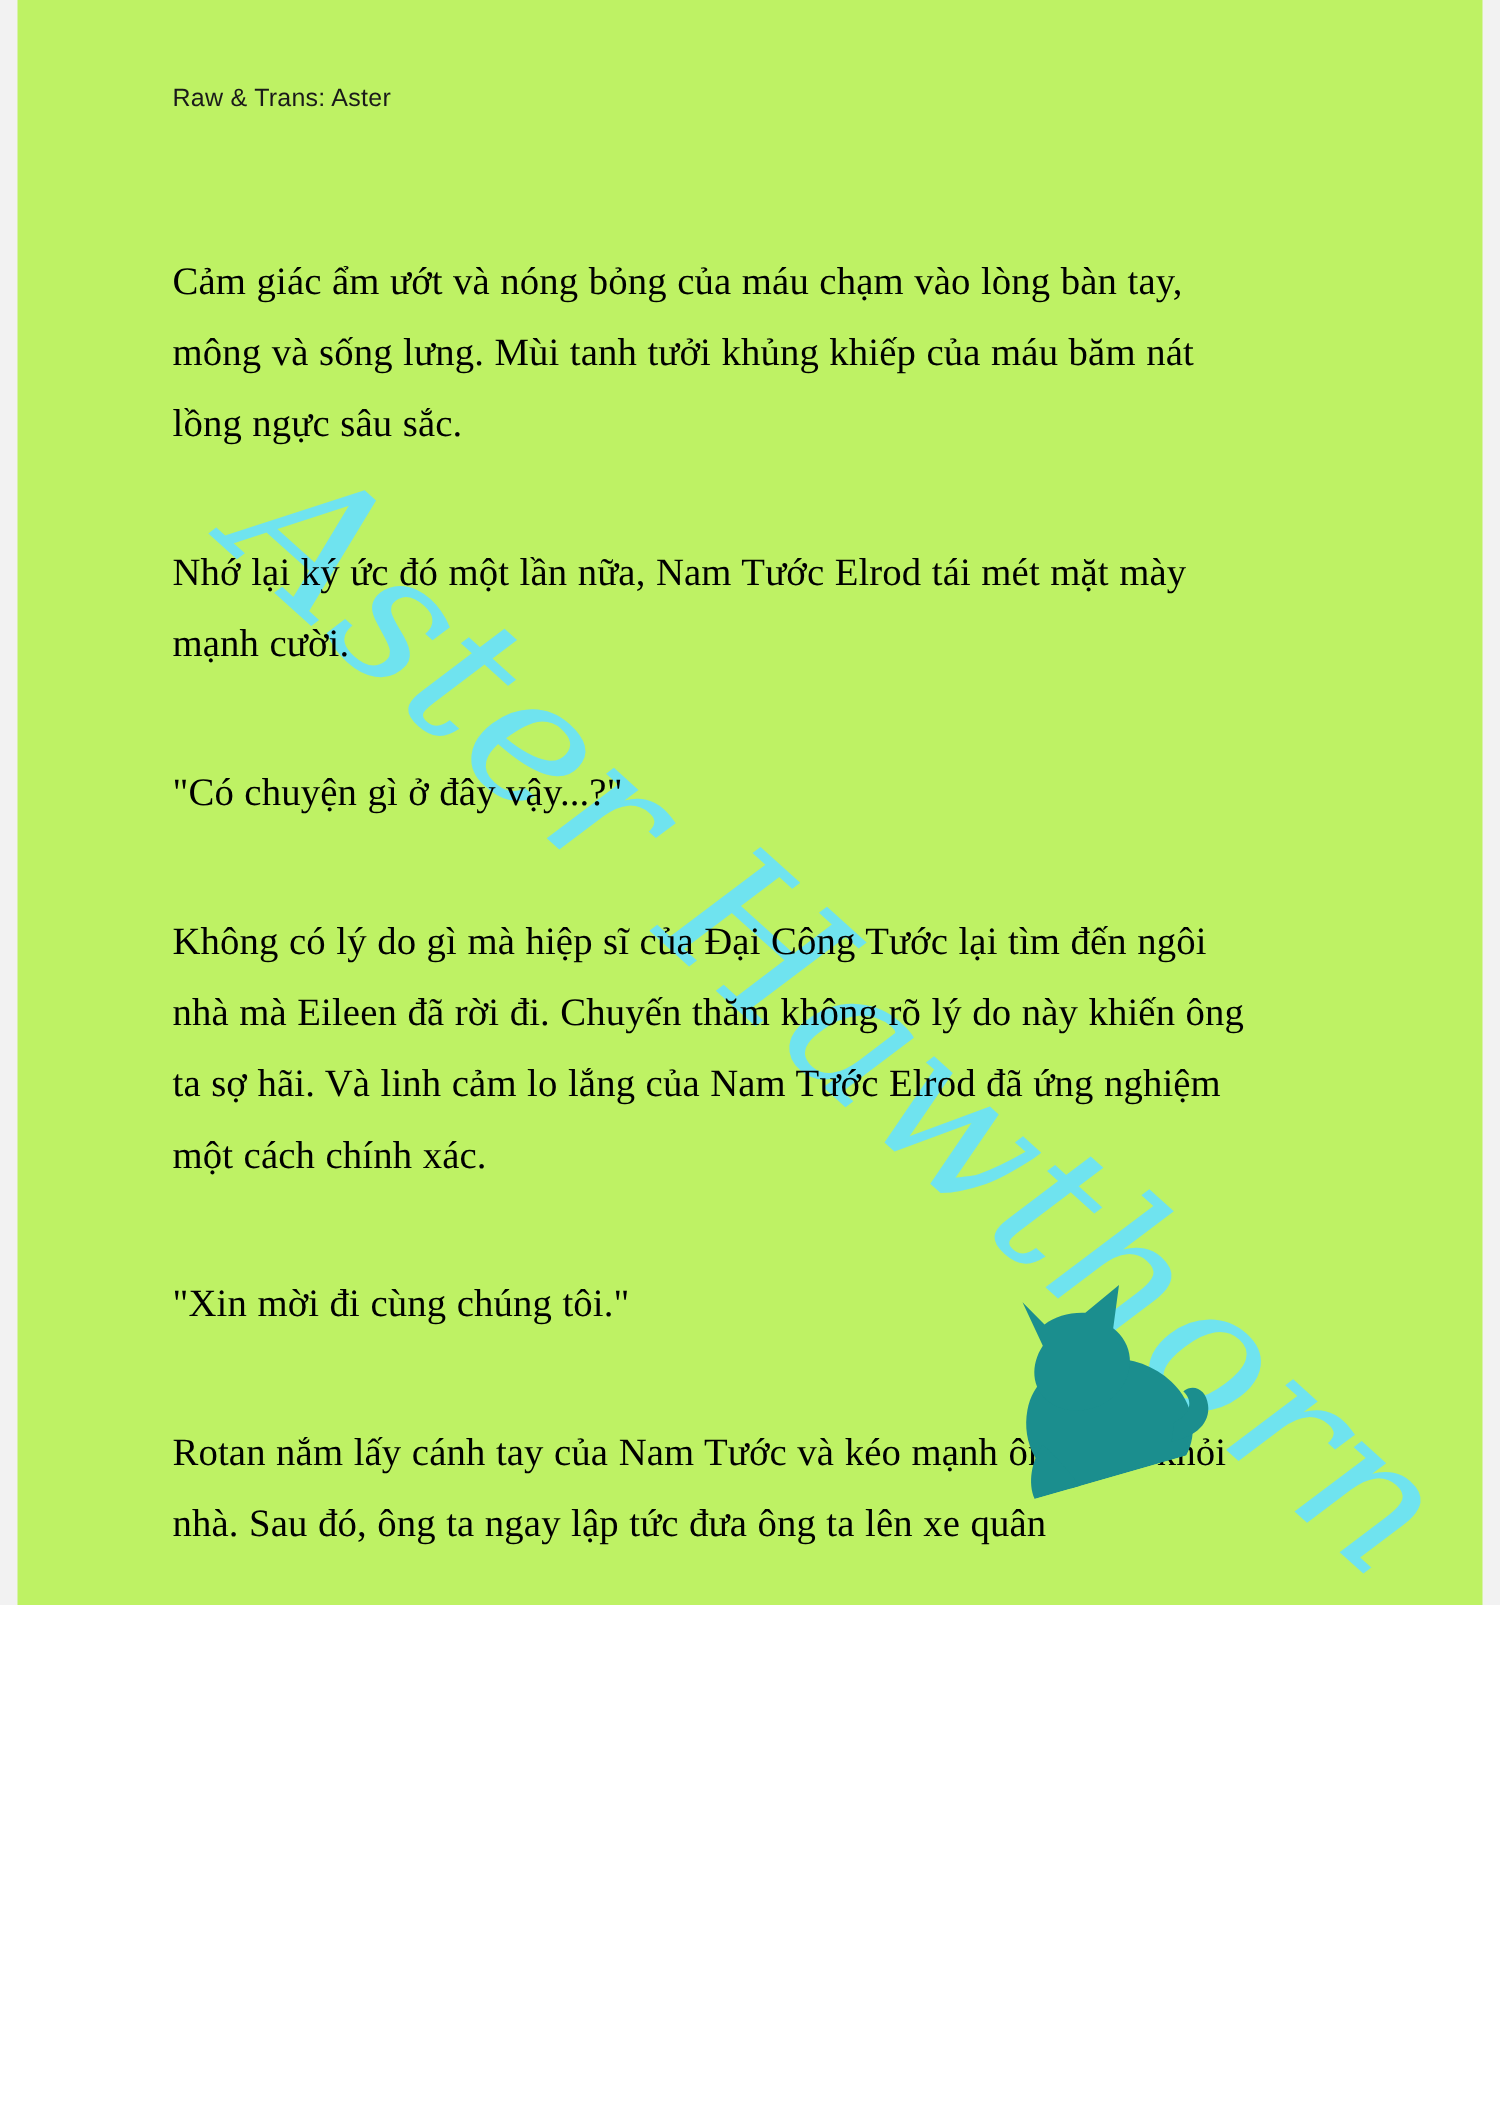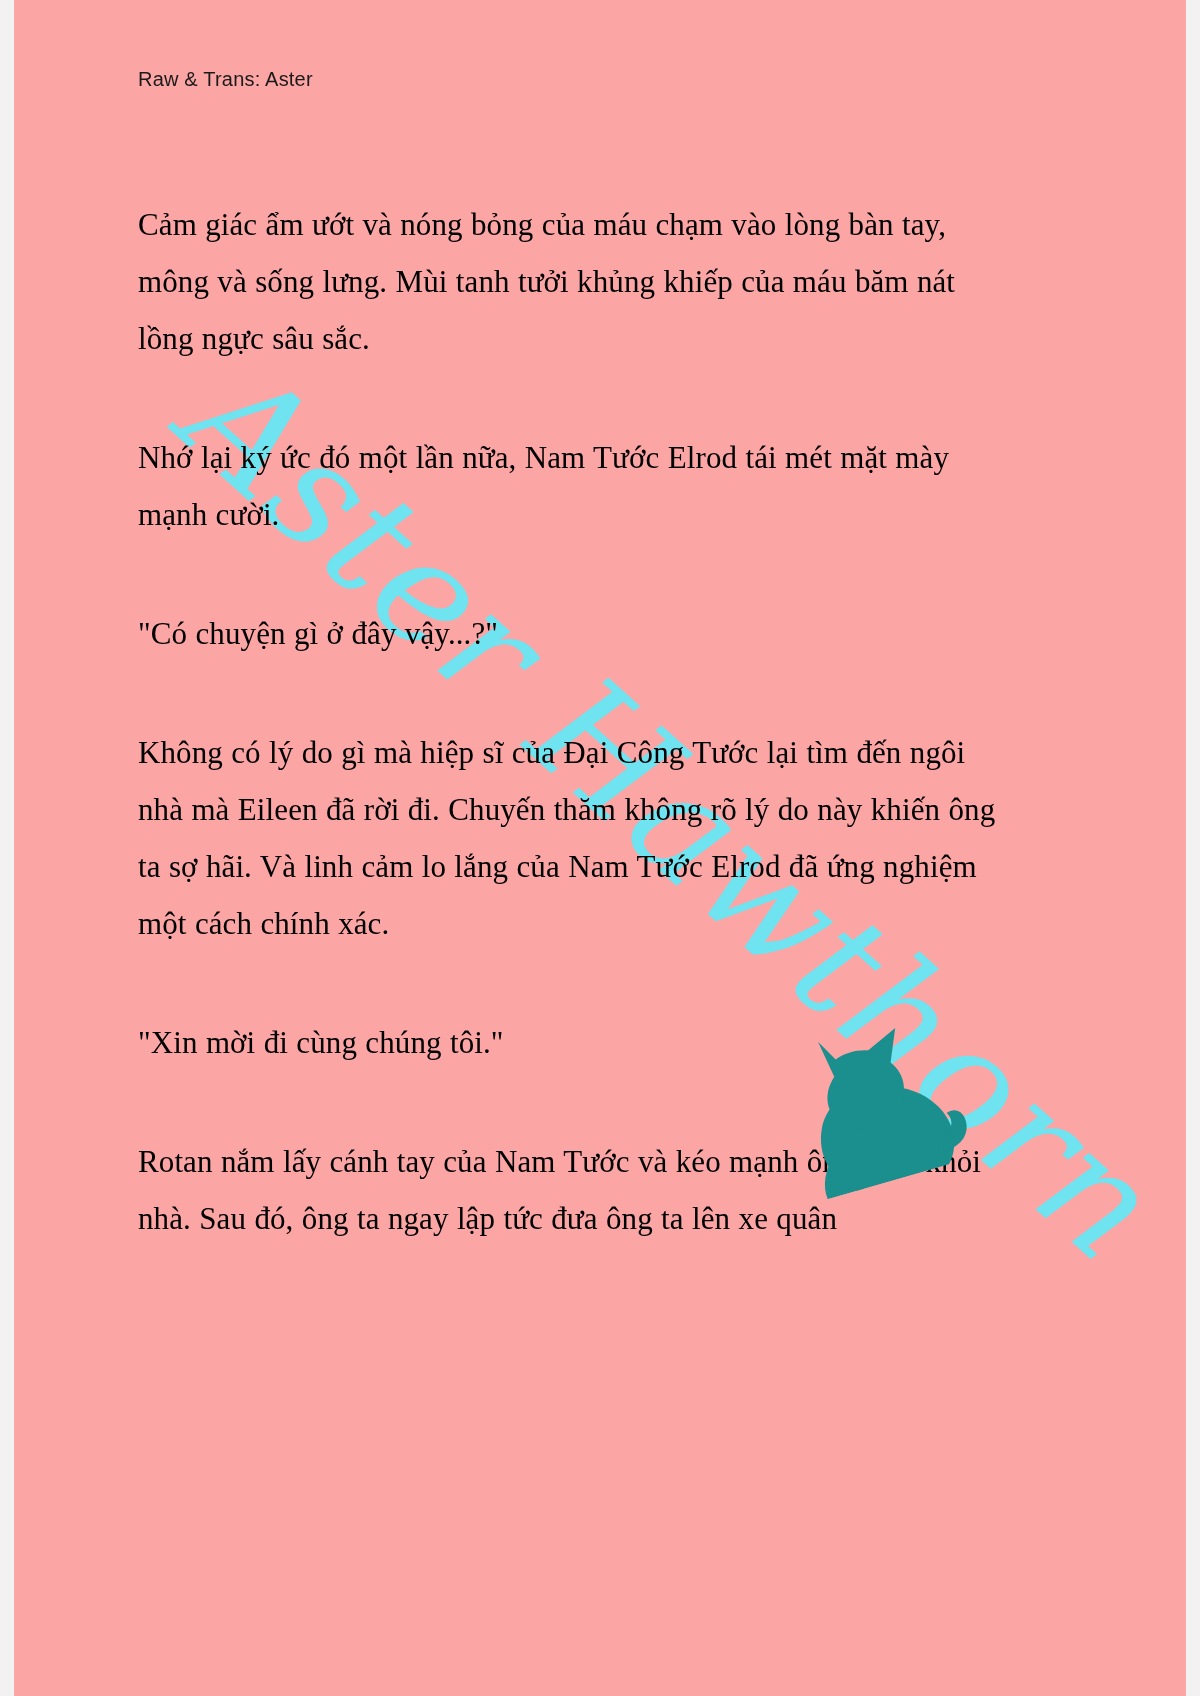--- a/index.html
+++ b/index.html
@@ -7,22 +7,22 @@
     padding: 0;
     background: #ffffff;
   }
   body {
     font-family: "Liberation Serif", "DejaVu Serif", serif;
   }
 
   #page {
     position: relative;
     width: 1200px;
-    height: 1696px;
-    background: #fca5a5;
+    height: 1284px;
+    background: #bef264;
     overflow: hidden;
   }
 
   
   #page::before,
   #page::after {
     content: "";
     position: absolute;
     top: 0;
     bottom: 0;

